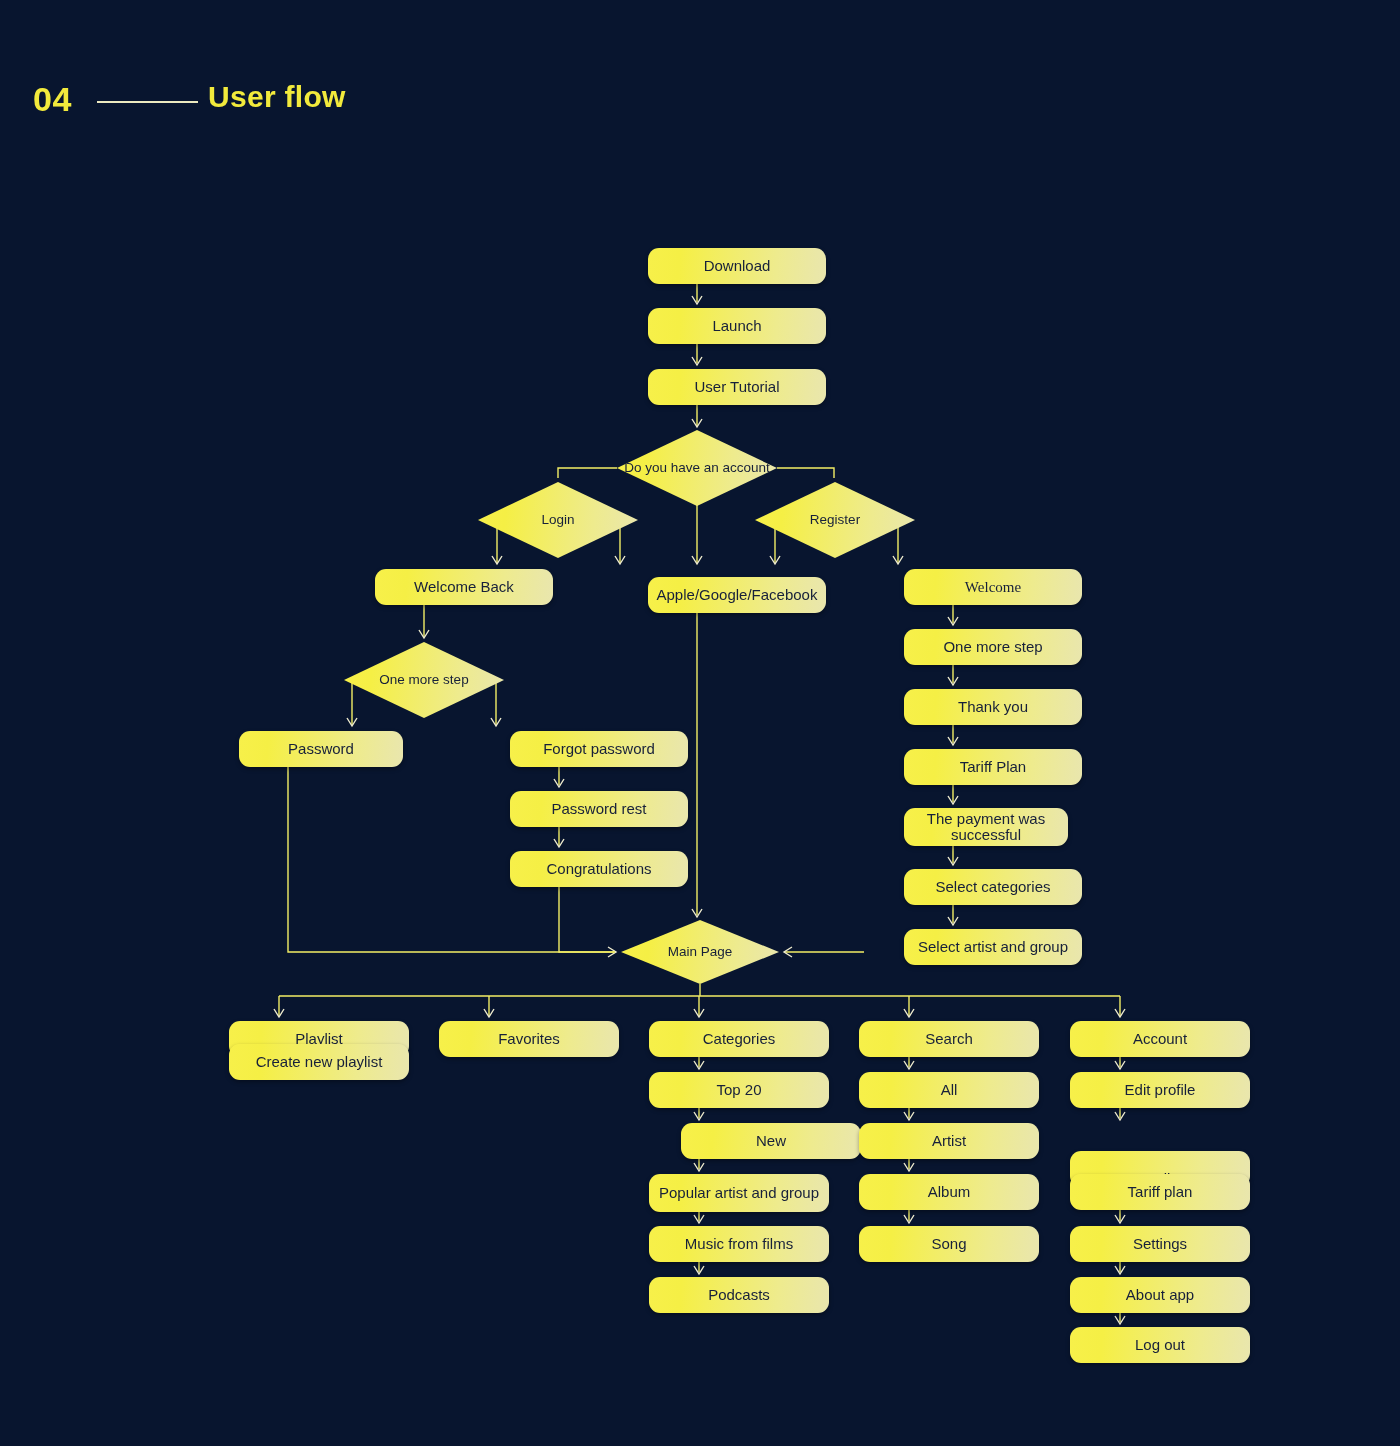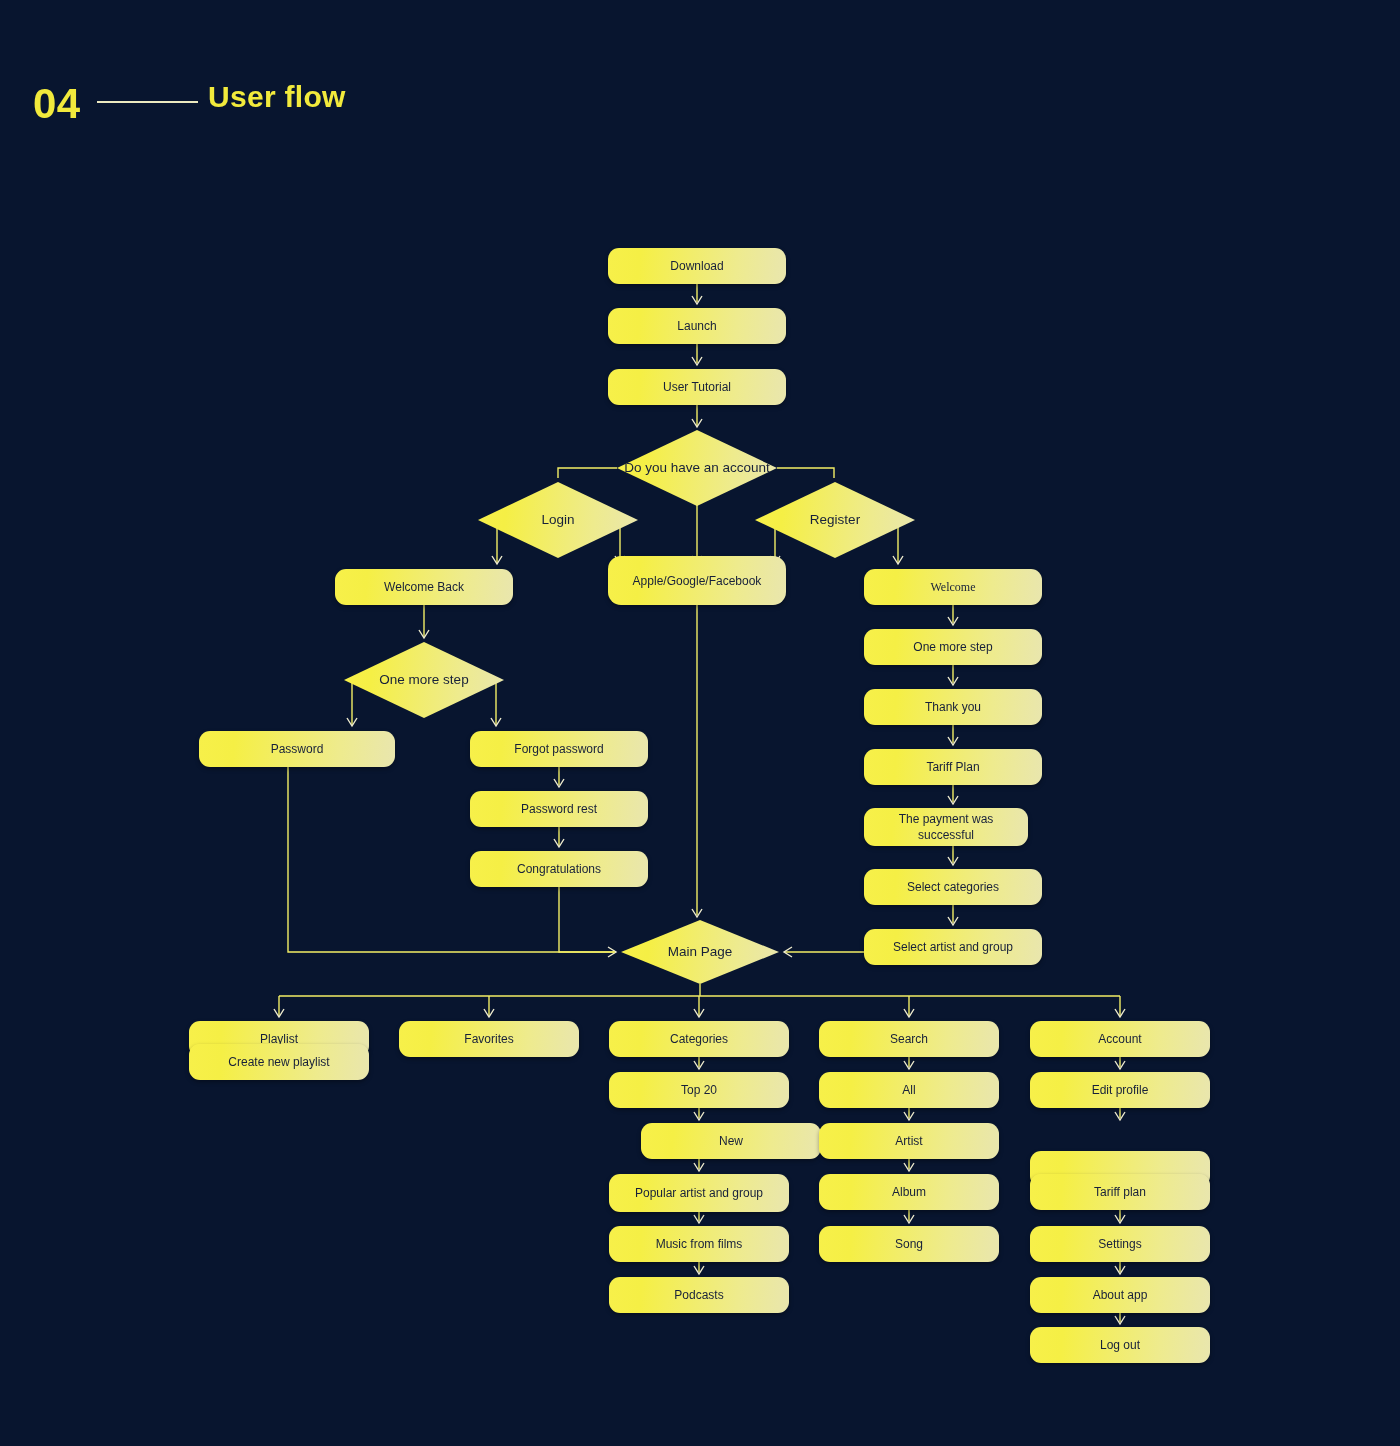--- a/index.html
+++ b/index.html
@@ -9,21 +9,21 @@
     font-family:"Liberation Sans", sans-serif;
     overflow:hidden;
     position:relative;
   }
   #stage{position:absolute;inset:0;width:1400px;height:1446px;}
 
   
   .hdr{position:absolute;left:0;top:0;width:1400px;height:200px;}
   .hdr-num{
     position:absolute;left:33px;top:80px;
-    font-size:42px;font-weight:bold;color:#f2ea3c;letter-spacing:0.5px;
+    font-size:34px;font-weight:bold;color:#f2ea3c;letter-spacing:0.5px;
   }
   .hdr-rule{
     position:absolute;left:97px;top:101px;width:101px;height:2px;
     background:#ece9c0;
   }
   .hdr-title{
     position:absolute;left:208px;top:80px;
     font-size:30px;font-weight:bold;color:#f2ea3c;letter-spacing:0.3px;
   }
   .hdr-desc{
@@ -33,25 +33,26 @@
 
   
   .node{
     position:absolute;
     border-radius:11px;
     background:linear-gradient(95deg,#f7f04a 0%,#f5ef45 18%,#eeeb8e 72%,#e9e6ae 100%);
     box-shadow:0 2px 4px rgba(0,0,0,0.35);
     display:flex;align-items:center;justify-content:center;
     text-align:center;
     color:#17203a;
-    font-size:12px;
+    font-size:15px;
     line-height:16px;
     padding:0 8px;
     box-sizing:border-box;
     z-index:3;
+    margin-left:40px;
   }
   .diamond{
     position:absolute;
     background:linear-gradient(95deg,#f7f04a 0%,#f5ef45 18%,#eeeb8e 72%,#e9e6ae 100%);
     clip-path:polygon(50% 0%,100% 50%,50% 100%,0% 50%);
     display:flex;align-items:center;justify-content:center;
     text-align:center;
     color:#17203a;
     font-size:13.5px;
     line-height:16px;
@@ -201,30 +202,30 @@
       </div>
       <div class="diamond" style="left: 478px; top: 482px; width: 160px; height: 76px;">
         <span>Login</span>
       </div>
       <div class="diamond" style="left: 755px; top: 482px; width: 160px; height: 76px;">
         <span>Register</span>
       </div>
       <div class="node" style="left: 335px; top: 569px; width: 178px; height: 36px;">
         <span>Welcome Back</span>
       </div>
-      <div class="node" style="left: 608px; top: 556px; width: 178px; height: 49px; border-radius: 13px;">
+      <div class="node" style="left: 608px; top: 577px; width: 178px; height: 36px;">
         <span>Apple/Google/Facebook</span>
       </div>
       <div class="node" style="left: 864px; top: 569px; width: 178px; height: 36px; font-family: Liberation Serif, serif;">
         <span>Welcome</span>
       </div>
       <div class="diamond" style="left: 344px; top: 642px; width: 160px; height: 76px;">
         <span>One more step</span>
       </div>
-      <div class="node" style="left: 199px; top: 731px; width: 196px; height: 36px;">
+      <div class="node" style="left: 199px; top: 731px; width: 164px; height: 36px;">
         <span>Password</span>
       </div>
       <div class="node" style="left: 470px; top: 731px; width: 178px; height: 36px;">
         <span>Forgot password</span>
       </div>
       <div class="node" style="left: 470px; top: 791px; width: 178px; height: 36px;">
         <span>Password rest</span>
       </div>
       <div class="node" style="left: 470px; top: 851px; width: 178px; height: 36px;">
         <span>Congratulations</span>

